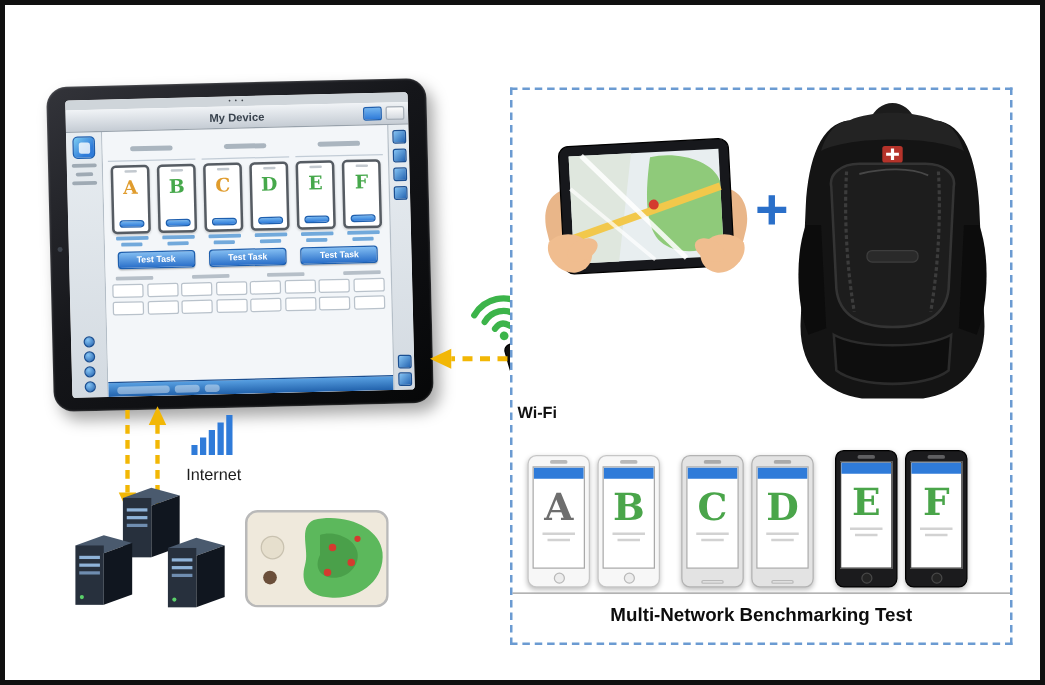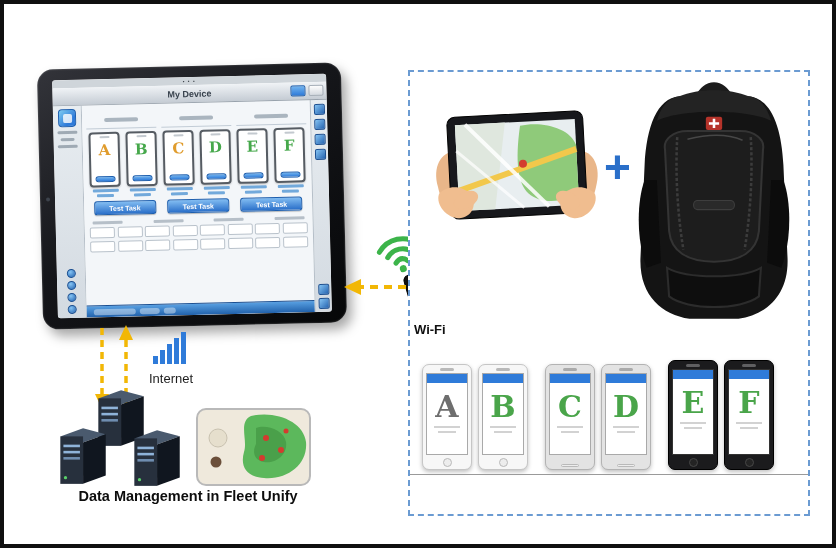--- a/index.html
+++ b/index.html
@@ -345,21 +345,20 @@
     <path d="M55,8 C80,2 108,14 110,34 C112,56 92,72 68,70 C50,69 44,58 48,44 C52,32 42,14 55,8 Z" fill="#5cb85c"></path>
     <path d="M60,20 C70,16 88,22 90,34 C92,46 80,56 68,54 C58,52 56,44 60,36 Z" fill="#4aa04a"></path>
     <circle cx="22" cy="30" r="9" fill="#e6dfcd" stroke="#c9c2b0"></circle>
     <circle cx="20" cy="54" r="5.5" fill="#6b4f3a"></circle>
     <circle cx="70" cy="30" r="3" fill="#d43b2f"></circle>
     <circle cx="85" cy="42" r="3" fill="#d43b2f"></circle>
     <circle cx="66" cy="50" r="3" fill="#d43b2f"></circle>
     <circle cx="90" cy="23" r="2.5" fill="#d43b2f"></circle>
   </svg>
 
-  <div class="caption-left">Data Management in Fleet Unify</div>
 
   <svg class="wifi-icon" width="48" height="42" viewBox="0 0 48 42">
     <path d="M4,16 C15,4 33,4 44,16" stroke="#3cb44a" stroke-width="5" fill="none" stroke-linecap="round"></path>
     <path d="M11,23 C18,15 30,15 37,23" stroke="#3cb44a" stroke-width="5" fill="none" stroke-linecap="round"></path>
     <path d="M18,30 C22,26 26,26 30,30" stroke="#3cb44a" stroke-width="5" fill="none" stroke-linecap="round"></path>
     <circle cx="24" cy="37" r="3.5" fill="#3cb44a"></circle>
   </svg>
 
   <svg class="device-cluster" width="162" height="72" viewBox="0 0 162 72">
     <path d="M20,52 C60,70 110,72 150,58" stroke="#1a1a1a" stroke-width="7" fill="none"></path>
@@ -500,15 +499,16 @@
           <div class="bp-lines">
               <i></i>
               <i></i>
             </div>
         </div>
         <span class="bp-home"></span>
       </div>
     </div>
 
     <div class="bench-sep"></div>
+    <div class="caption-right">Multi-Network Benchmarking Test</div>
   </div>
 
 </div>
 
 </body></html>

